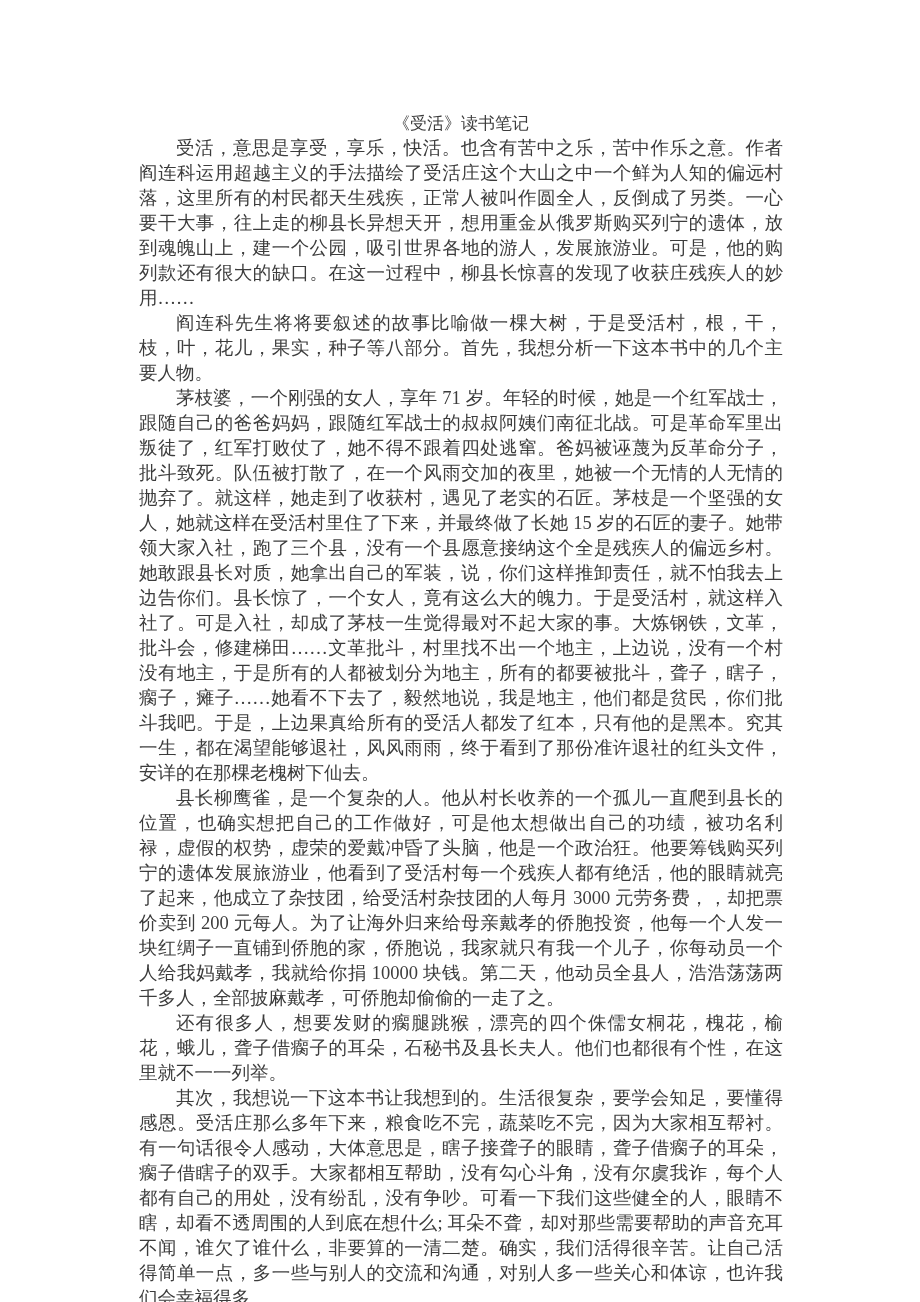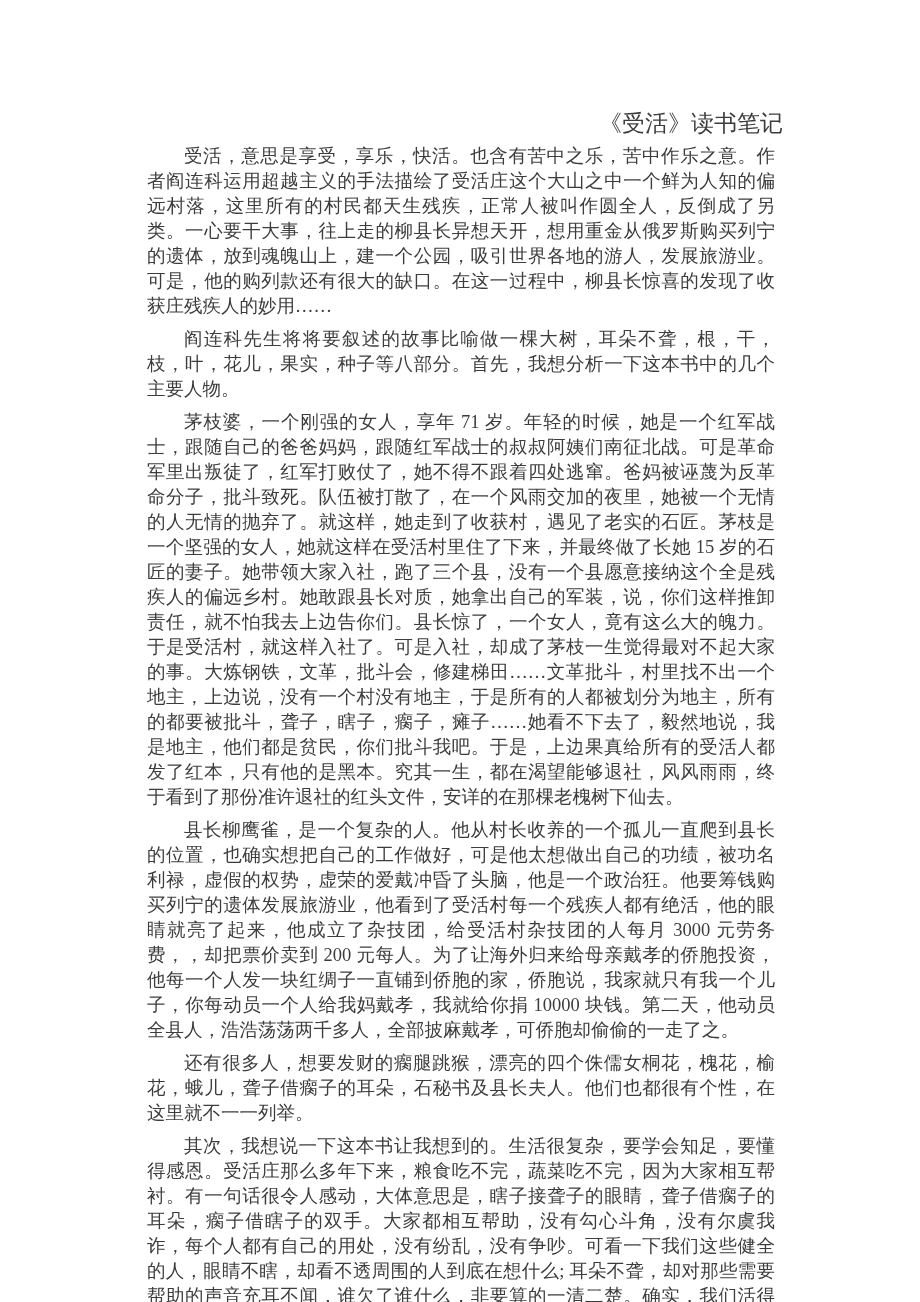--- a/index.html
+++ b/index.html
@@ -17,38 +17,38 @@
     overflow: hidden;
   }
   .doc {
     font-family: "Liberation Serif", "DejaVu Serif", serif;
     font-size: 18.5px;
     line-height: 25px;
     color: #3c3c3c;
     text-align: justify;
   }
   .doc h1.title {
-    font-size: 23px;
+    font-size: 17px;
     font-weight: normal;
     margin: 0;
     line-height: 25px;
-    text-align: right;
+    text-align: center;
   }
   .doc p {
-    margin: 8px;
+    margin: 0;
     text-indent: 2em;
     word-break: break-all;
   }
 </style>
 </head>
 <body>
 
 <div class="page">
   <div class="doc">
     <h1 class="title">《受活》读书笔记</h1>
     <p>受活，意思是享受，享乐，快活。也含有苦中之乐，苦中作乐之意。作者阎连科运用超越主义的手法描绘了受活庄这个大山之中一个鲜为人知的偏远村落，这里所有的村民都天生残疾，正常人被叫作圆全人，反倒成了另类。一心要干大事，往上走的柳县长异想天开，想用重金从俄罗斯购买列宁的遗体，放到魂魄山上，建一个公园，吸引世界各地的游人，发展旅游业。可是，他的购列款还有很大的缺口。在这一过程中，柳县长惊喜的发现了收获庄残疾人的妙用……</p>
-    <p>阎连科先生将将要叙述的故事比喻做一棵大树，耳朵不聋，根，干，枝，叶，花儿，果实，种子等八部分。首先，我想分析一下这本书中的几个主要人物。</p>
+    <p>阎连科先生将将要叙述的故事比喻做一棵大树，于是受活村，根，干，枝，叶，花儿，果实，种子等八部分。首先，我想分析一下这本书中的几个主要人物。</p>
     <p>茅枝婆，一个刚强的女人，享年 71 岁。年轻的时候，她是一个红军战士，跟随自己的爸爸妈妈，跟随红军战士的叔叔阿姨们南征北战。可是革命军里出叛徒了，红军打败仗了，她不得不跟着四处逃窜。爸妈被诬蔑为反革命分子，批斗致死。队伍被打散了，在一个风雨交加的夜里，她被一个无情的人无情的抛弃了。就这样，她走到了收获村，遇见了老实的石匠。茅枝是一个坚强的女人，她就这样在受活村里住了下来，并最终做了长她 15 岁的石匠的妻子。她带领大家入社，跑了三个县，没有一个县愿意接纳这个全是残疾人的偏远乡村。她敢跟县长对质，她拿出自己的军装，说，你们这样推卸责任，就不怕我去上边告你们。县长惊了，一个女人，竟有这么大的魄力。于是受活村，就这样入社了。可是入社，却成了茅枝一生觉得最对不起大家的事。大炼钢铁，文革，批斗会，修建梯田……文革批斗，村里找不出一个地主，上边说，没有一个村没有地主，于是所有的人都被划分为地主，所有的都要被批斗，聋子，瞎子，瘸子，瘫子……她看不下去了，毅然地说，我是地主，他们都是贫民，你们批斗我吧。于是，上边果真给所有的受活人都发了红本，只有他的是黑本。究其一生，都在渴望能够退社，风风雨雨，终于看到了那份准许退社的红头文件，安详的在那棵老槐树下仙去。</p>
     <p>县长柳鹰雀，是一个复杂的人。他从村长收养的一个孤儿一直爬到县长的位置，也确实想把自己的工作做好，可是他太想做出自己的功绩，被功名利禄，虚假的权势，虚荣的爱戴冲昏了头脑，他是一个政治狂。他要筹钱购买列宁的遗体发展旅游业，他看到了受活村每一个残疾人都有绝活，他的眼睛就亮了起来，他成立了杂技团，给受活村杂技团的人每月 3000 元劳务费，，却把票价卖到 200 元每人。为了让海外归来给母亲戴孝的侨胞投资，他每一个人发一块红绸子一直铺到侨胞的家，侨胞说，我家就只有我一个儿子，你每动员一个人给我妈戴孝，我就给你捐 10000 块钱。第二天，他动员全县人，浩浩荡荡两千多人，全部披麻戴孝，可侨胞却偷偷的一走了之。</p>
     <p>还有很多人，想要发财的瘸腿跳猴，漂亮的四个侏儒女桐花，槐花，榆花，蛾儿，聋子借瘸子的耳朵，石秘书及县长夫人。他们也都很有个性，在这里就不一一列举。</p>
     <p>其次，我想说一下这本书让我想到的。生活很复杂，要学会知足，要懂得感恩。受活庄那么多年下来，粮食吃不完，蔬菜吃不完，因为大家相互帮衬。有一句话很令人感动，大体意思是，瞎子接聋子的眼睛，聋子借瘸子的耳朵，瘸子借瞎子的双手。大家都相互帮助，没有勾心斗角，没有尔虞我诈，每个人都有自己的用处，没有纷乱，没有争吵。可看一下我们这些健全的人，眼睛不瞎，却看不透周围的人到底在想什么; 耳朵不聋，却对那些需要帮助的声音充耳不闻，谁欠了谁什么，非要算的一清二楚。确实，我们活得很辛苦。让自己活得简单一点，多一些与别人的交流和沟通，对别人多一些关心和体谅，也许我们会幸福得多。</p>
   </div>
 </div>
 
 </body></html>

